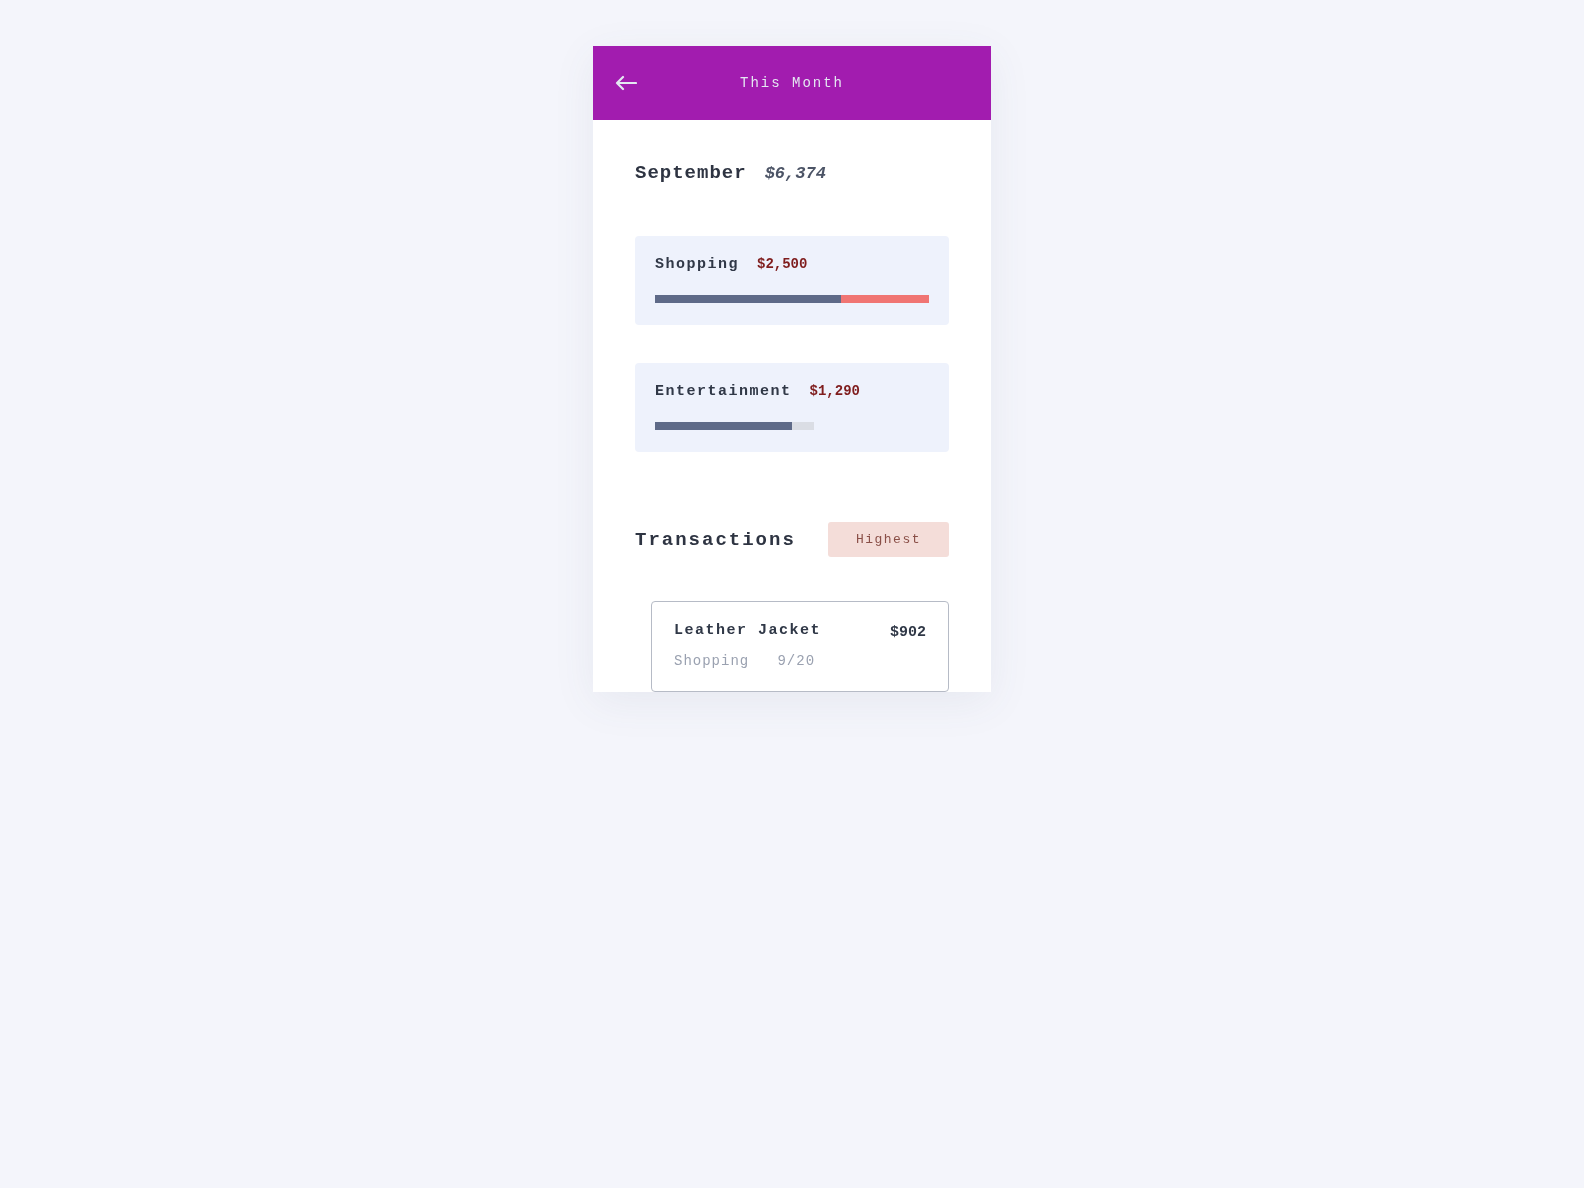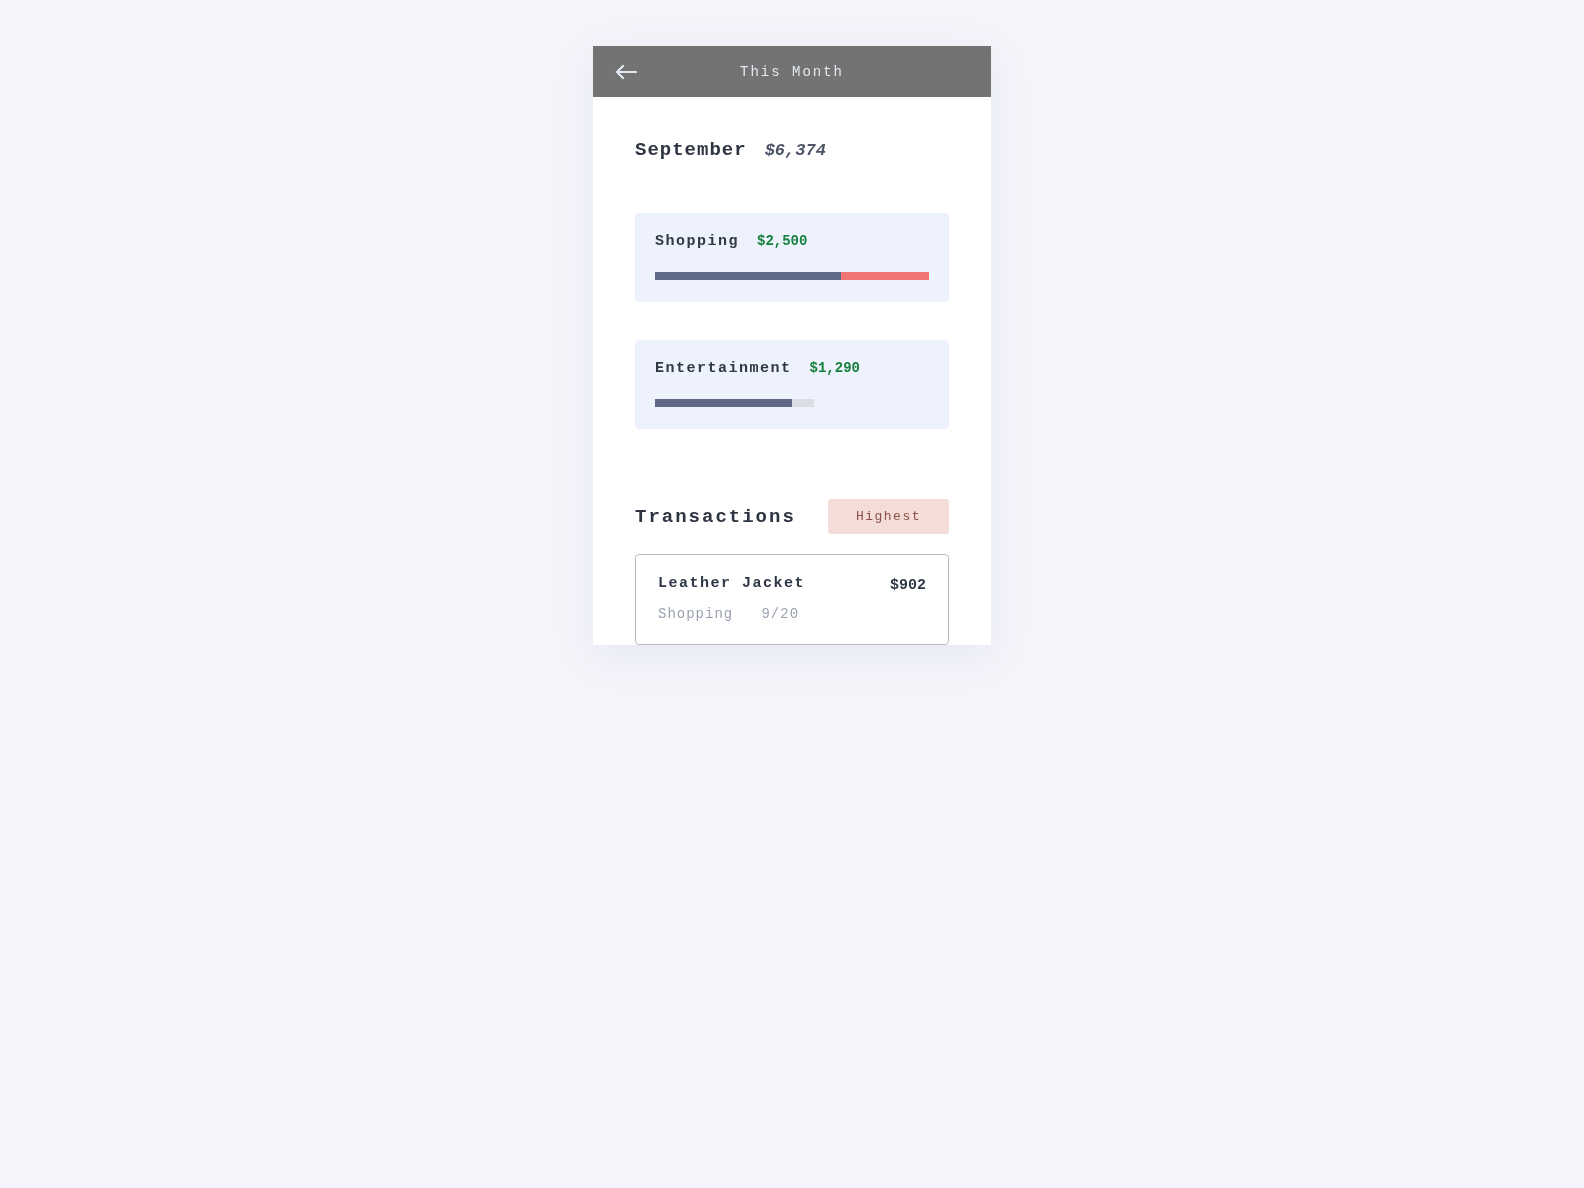--- a/index.html
+++ b/index.html
@@ -14,23 +14,23 @@
     padding-top: 46px;
   }
   .phone {
     width: 398px;
     background: #ffffff;
     box-shadow: 0 10px 40px rgba(80,90,120,0.08);
     overflow: hidden;
   }
   
   .header {
-    background: #737373;
+    background: #a21caf;
     color: #e4e8f2;
-    height: 51px;
+    height: 74px;
     display: flex;
     align-items: center;
     justify-content: center;
     position: relative;
   }
   .back-icon {
     position: absolute;
     left: 22px;
     top: 50%;
     transform: translateY(-50%);
@@ -81,37 +81,37 @@
   }
   .cat-name {
     font-size: 15px;
     font-weight: 600;
     letter-spacing: 1.5px;
     color: #303847;
   }
   .cat-amount {
     font-size: 14px;
     font-weight: 600;
-    color: #15803d;
+    color: #7f1d1d;
   }
   .bar {
     display: flex;
     height: 8px;
     width: 100%;
   }
   .bar .seg-blue { background: #5e6a88; }
   .bar .seg-red  { background: #f07573; }
   .bar .seg-grey { background: #dadde4; }
   
   .tx-header {
     display: flex;
     align-items: center;
     justify-content: space-between;
     margin-top: 70px;
-    margin-bottom: 20px;
+    margin-bottom: 44px;
   }
   .tx-title {
     font-size: 19px;
     font-weight: 600;
     letter-spacing: 2px;
     color: #2e3442;
   }
   .filter-chip {
     background: #f4ddd9;
     color: #8a4f47;
@@ -122,20 +122,21 @@
     cursor: pointer;
   }
   
   .tx-card {
     border: 1px solid #b6bbc6;
     border-radius: 4px;
     padding: 20px 22px 22px 22px;
     display: flex;
     justify-content: space-between;
     align-items: flex-start;
+    margin-left: 16px;
   }
   .tx-left {}
   .tx-name {
     font-size: 15px;
     font-weight: 600;
     letter-spacing: 1.5px;
     color: #303847;
     margin-bottom: 14px;
   }
   .tx-meta {

